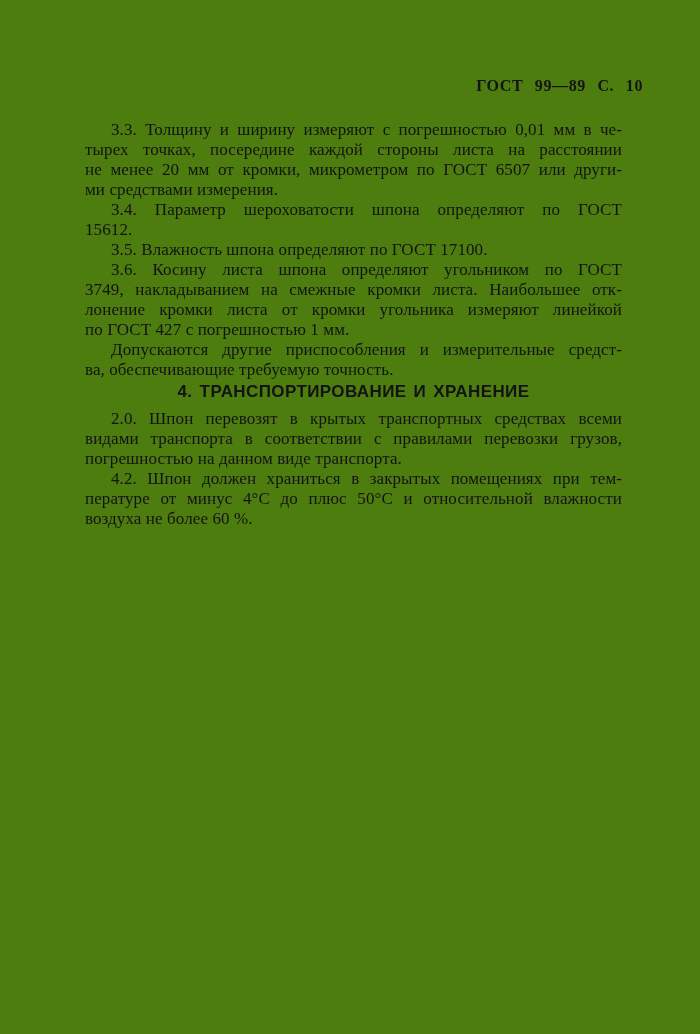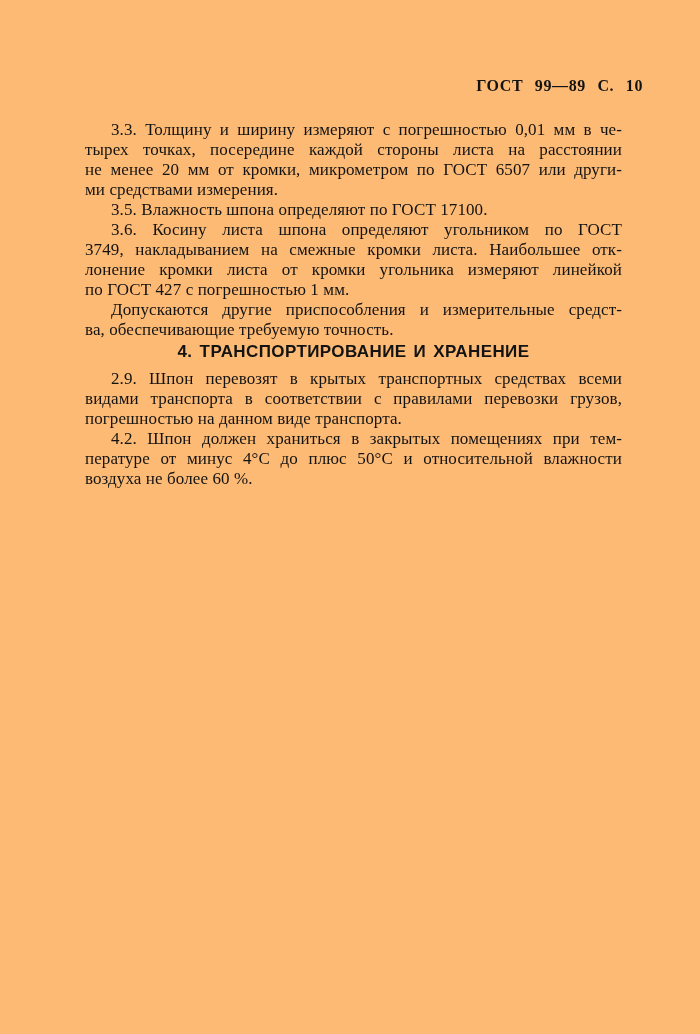--- a/index.html
+++ b/index.html
@@ -5,21 +5,21 @@
   html, body {
     margin: 0;
     padding: 0;
     background: #e8e8e8;
   }
   .page {
     position: relative;
     width: 700px;
     height: 1034px;
     margin: 0 auto;
-    background: #fdba74;
+    background: #4d7c0f;
     color: #131313;
     font-family: "Liberation Serif", "DejaVu Serif", serif;
     overflow: hidden;
   }
   .page-header {
     position: absolute;
     top: 77px;
     right: 57px;
     font-size: 16px;
     font-weight: bold;
@@ -75,41 +75,45 @@
 
   <div class="body-column">
 
     <div>
       <div class="text-line justified first">3.3. Толщину и ширину измеряют с погрешностью 0,01 мм в че-</div>
       <div class="text-line justified">тырех точках, посередине каждой стороны листа на расстоянии</div>
       <div class="text-line justified">не менее 20 мм от кромки, микрометром по ГОСТ 6507 или други-</div>
       <div class="text-line last">ми средствами измерения.</div>
     </div>
 
+    <div>
+      <div class="text-line justified first">3.4. Параметр шероховатости шпона определяют по ГОСТ</div>
+      <div class="text-line last">15612.</div>
+    </div>
 
     <div>
       <div class="text-line last first">3.5. Влажность шпона определяют по ГОСТ 17100.</div>
     </div>
 
     <div>
       <div class="text-line justified first">3.6. Косину листа шпона определяют угольником по ГОСТ</div>
       <div class="text-line justified">3749, накладыванием на смежные кромки листа. Наибольшее отк-</div>
       <div class="text-line justified">лонение кромки листа от кромки угольника измеряют линейкой</div>
       <div class="text-line last">по ГОСТ 427 с погрешностью 1 мм.</div>
     </div>
 
     <div>
       <div class="text-line justified first">Допускаются другие приспособления и измерительные средст-</div>
       <div class="text-line last">ва, обеспечивающие требуемую точность.</div>
     </div>
 
     <div class="section-heading">4. ТРАНСПОРТИРОВАНИЕ И ХРАНЕНИЕ</div>
 
     <div>
-      <div class="text-line justified first">2.9. Шпон перевозят в крытых транспортных средствах всеми</div>
+      <div class="text-line justified first">2.0. Шпон перевозят в крытых транспортных средствах всеми</div>
       <div class="text-line justified">видами транспорта в соответствии с правилами перевозки грузов,</div>
       <div class="text-line last">погрешностью на данном виде транспорта.</div>
     </div>
 
     <div>
       <div class="text-line justified first">4.2. Шпон должен храниться в закрытых помещениях при тем-</div>
       <div class="text-line justified">пературе от минус 4°С до плюс 50°С и относительной влажности</div>
       <div class="text-line last">воздуха не более 60 %.</div>
     </div>
 

